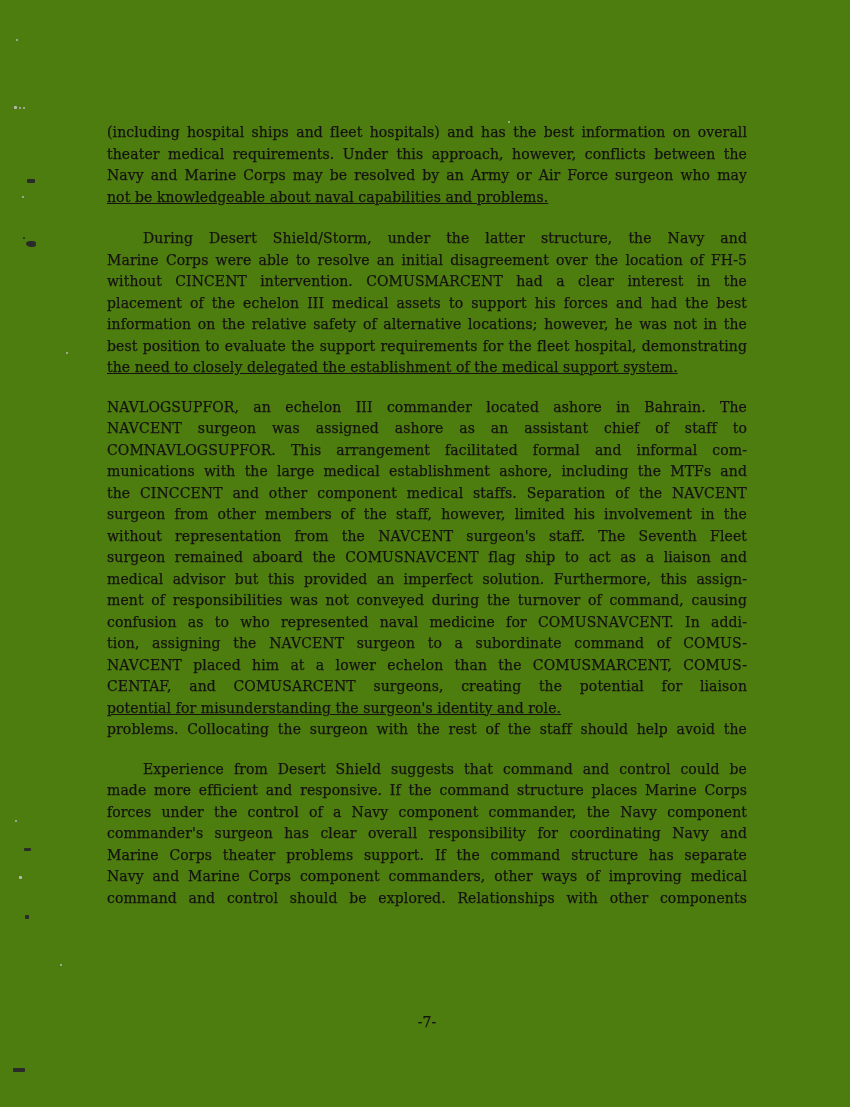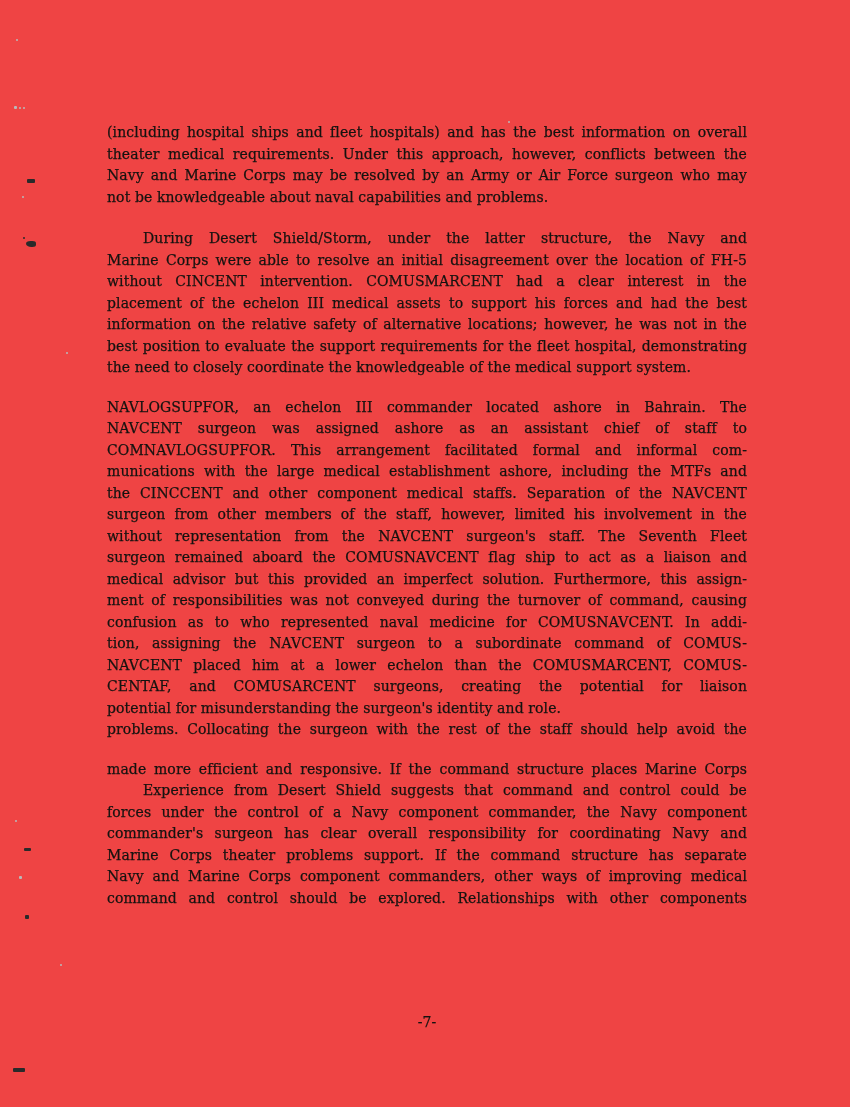--- a/index.html
+++ b/index.html
@@ -4,21 +4,21 @@
 <style>
   html, body {
     margin: 0;
     padding: 0;
     background: #ffffff;
   }
   .page {
     position: relative;
     width: 850px;
     height: 1107px;
-    background: #ef4444;
+    background: #4d7c0f;
     overflow: hidden;
     font-family: "DejaVu Serif", "Liberation Serif", serif;
     color: #151310;
   }
   .text-block {
     position: absolute;
     left: 107px;
     top: 122px;
     width: 640px;
   }
@@ -35,20 +35,21 @@
     white-space: normal;
     text-align: justify;
     text-align-last: justify;
     -webkit-text-stroke: 0.25px #151310;
   }
   .line.indent {
     text-indent: 36px;
   }
   .line.lastline {
     text-align-last: left;
+    text-decoration: underline;
   }
   .footer {
     position: absolute;
     left: 107px;
     top: 1012px;
     width: 640px;
     text-align: center;
     font-size: 14px;
     line-height: 21.5px;
     -webkit-text-stroke: 0.25px #151310;
@@ -72,43 +73,43 @@
         <div class="line">Navy and Marine Corps may be resolved by an Army or Air Force surgeon who may</div>
         <div class="line lastline">not be knowledgeable about naval capabilities and problems.</div>
       </div>
       <div class="para">
         <div class="line indent">During Desert Shield/Storm, under the latter structure, the Navy and</div>
         <div class="line">Marine Corps were able to resolve an initial disagreement over the location of FH-5</div>
         <div class="line">without CINCENT intervention.  COMUSMARCENT had a clear interest in the</div>
         <div class="line">placement of the echelon III medical assets to support his forces and had the best</div>
         <div class="line">information on the relative safety of alternative locations; however, he was not in the</div>
         <div class="line">best position to evaluate the support requirements for the fleet hospital, demonstrating</div>
-        <div class="line lastline">the need to closely coordinate the knowledgeable of the medical support system.</div>
+        <div class="line lastline">the need to closely delegated the establishment of the medical support system.</div>
       </div>
       <div class="para">
         <div class="line">NAVLOGSUPFOR, an echelon III commander located ashore in Bahrain.  The</div>
         <div class="line">NAVCENT surgeon was assigned ashore as an assistant chief of staff to</div>
         <div class="line">COMNAVLOGSUPFOR.  This arrangement facilitated formal and informal com-</div>
         <div class="line">munications with the large medical establishment ashore, including the MTFs and</div>
         <div class="line">the CINCCENT and other component medical staffs.  Separation of the NAVCENT</div>
         <div class="line">surgeon from other members of the staff, however, limited his involvement in the</div>
         <div class="line">without representation from the NAVCENT surgeon's staff.  The Seventh Fleet</div>
         <div class="line">surgeon remained aboard the COMUSNAVCENT flag ship to act as a liaison and</div>
         <div class="line">medical advisor but this provided an imperfect solution.  Furthermore, this assign-</div>
         <div class="line">ment of responsibilities was not conveyed during the turnover of command, causing</div>
         <div class="line">confusion as to who represented naval medicine for COMUSNAVCENT.  In addi-</div>
         <div class="line">tion, assigning the NAVCENT surgeon to a subordinate command of COMUS-</div>
         <div class="line">NAVCENT placed him at a lower echelon than the COMUSMARCENT, COMUS-</div>
         <div class="line">CENTAF, and COMUSARCENT surgeons, creating the potential for liaison</div>
         <div class="line lastline">potential for misunderstanding the surgeon's identity and role.</div>
         <div class="line">problems.  Collocating the surgeon with the rest of the staff should help avoid the</div>
       </div>
       <div class="para">
+        <div class="line indent">Experience from Desert Shield suggests that command and control could be</div>
         <div class="line">made more efficient and responsive.  If the command structure places Marine Corps</div>
-        <div class="line indent">Experience from Desert Shield suggests that command and control could be</div>
         <div class="line">forces under the control of a Navy component commander, the Navy component</div>
         <div class="line">commander's surgeon has clear overall responsibility for coordinating Navy and</div>
         <div class="line">Marine Corps theater problems support.  If the command structure has separate</div>
         <div class="line">Navy and Marine Corps component commanders, other ways of improving medical</div>
         <div class="line">command and control should be explored.  Relationships with other components</div>
       </div>
     </div>
 
   <div class="footer">-7-</div>
 

